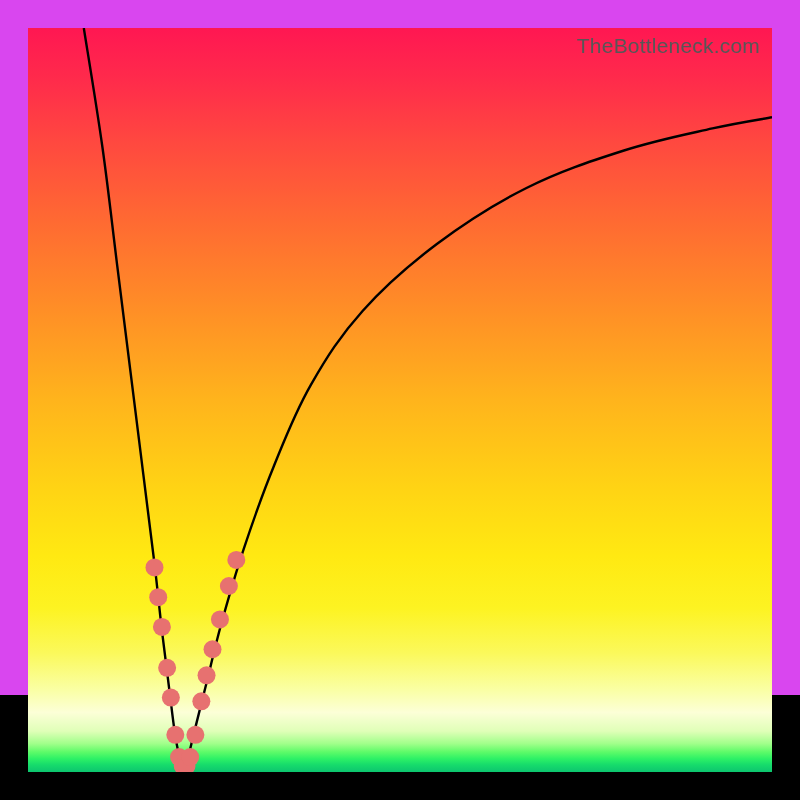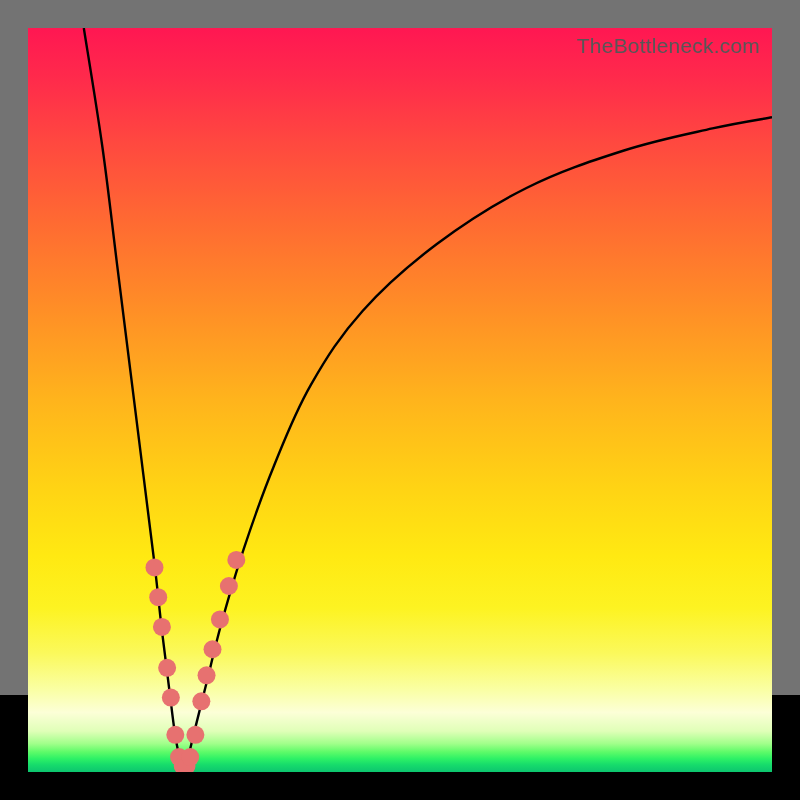--- a/index.html
+++ b/index.html
@@ -8,21 +8,21 @@
     width: 800px;
     height: 800px;
     overflow: hidden;
     background: #000;
     font-family: Arial, Helvetica, sans-serif;
   }
   .outer {
     position: relative;
     width: 800px;
     height: 695px;
-    background: #737373;
+    background: #d946ef;
   }
   .plot {
     position: absolute;
     left: 28px;
     top: 28px;
     width: 744px;
     height: 744px;
     background: linear-gradient(to bottom,
       #ff1752 0%,
       #ff2b4b 7%,

